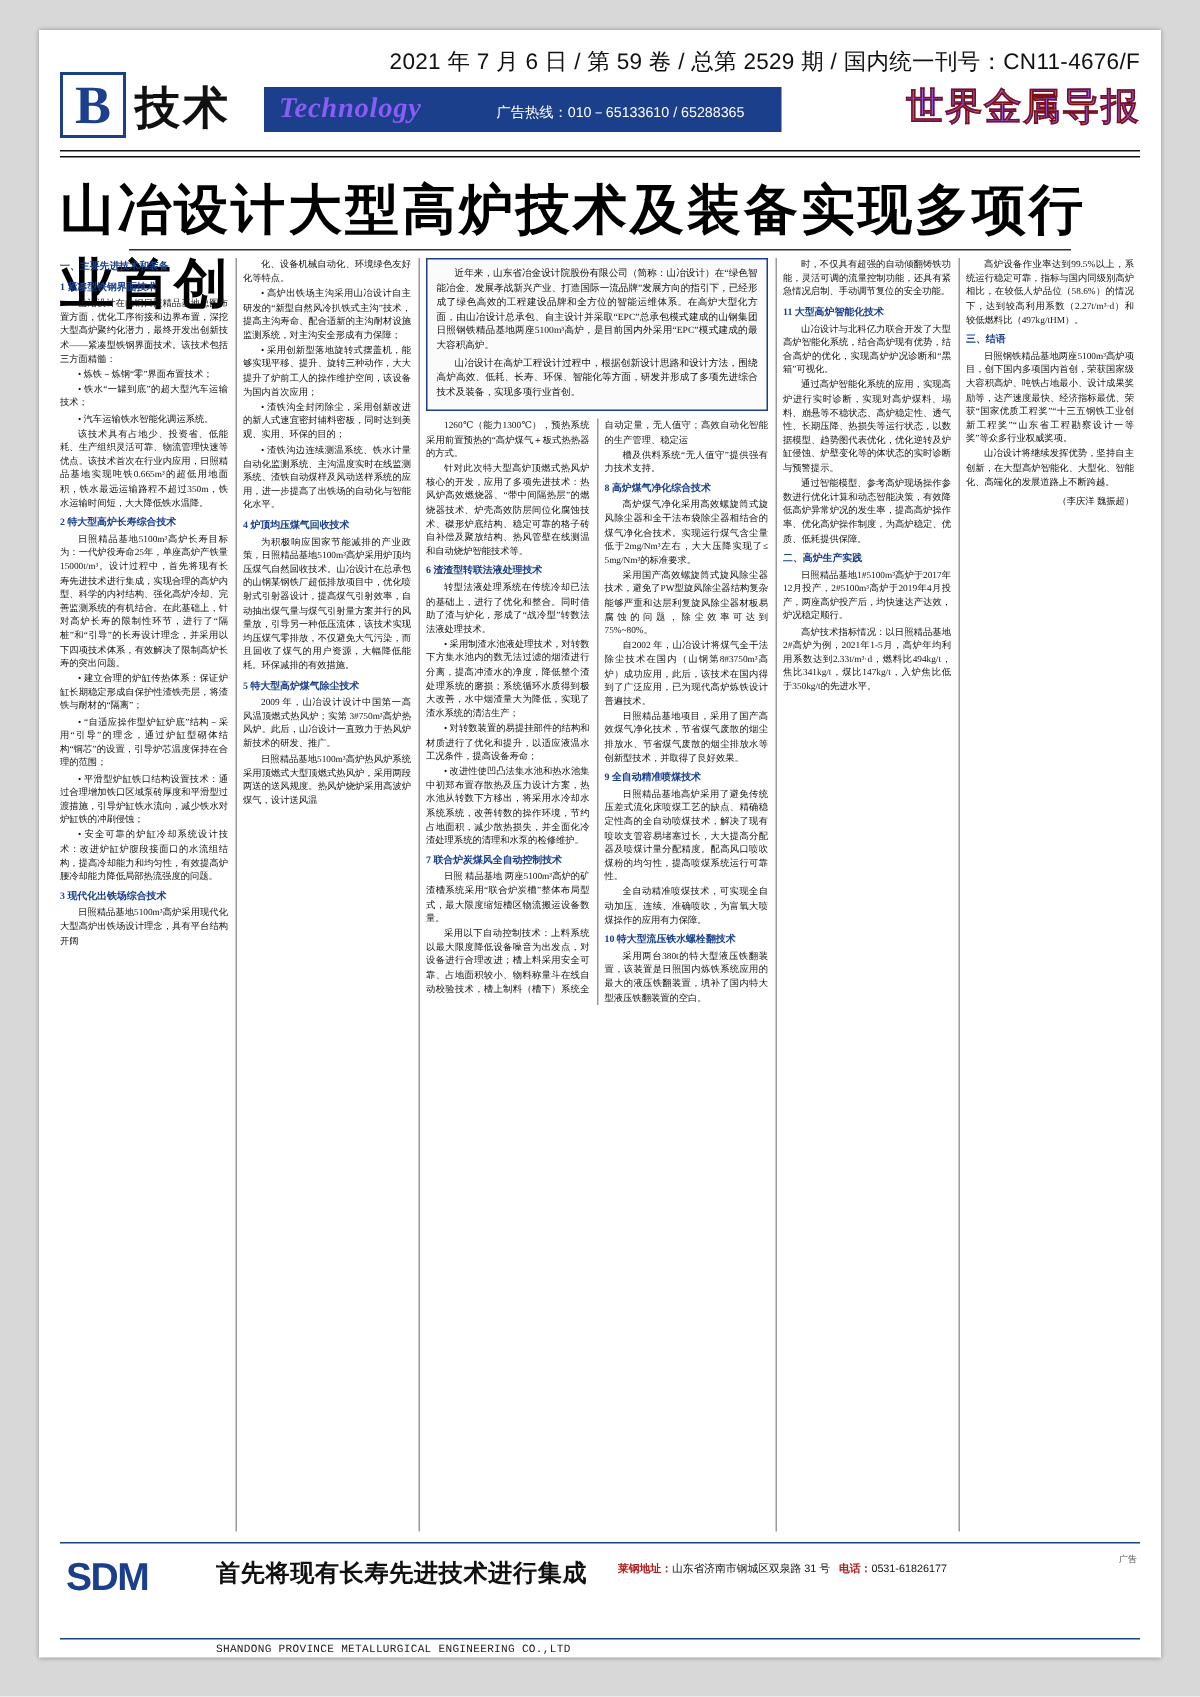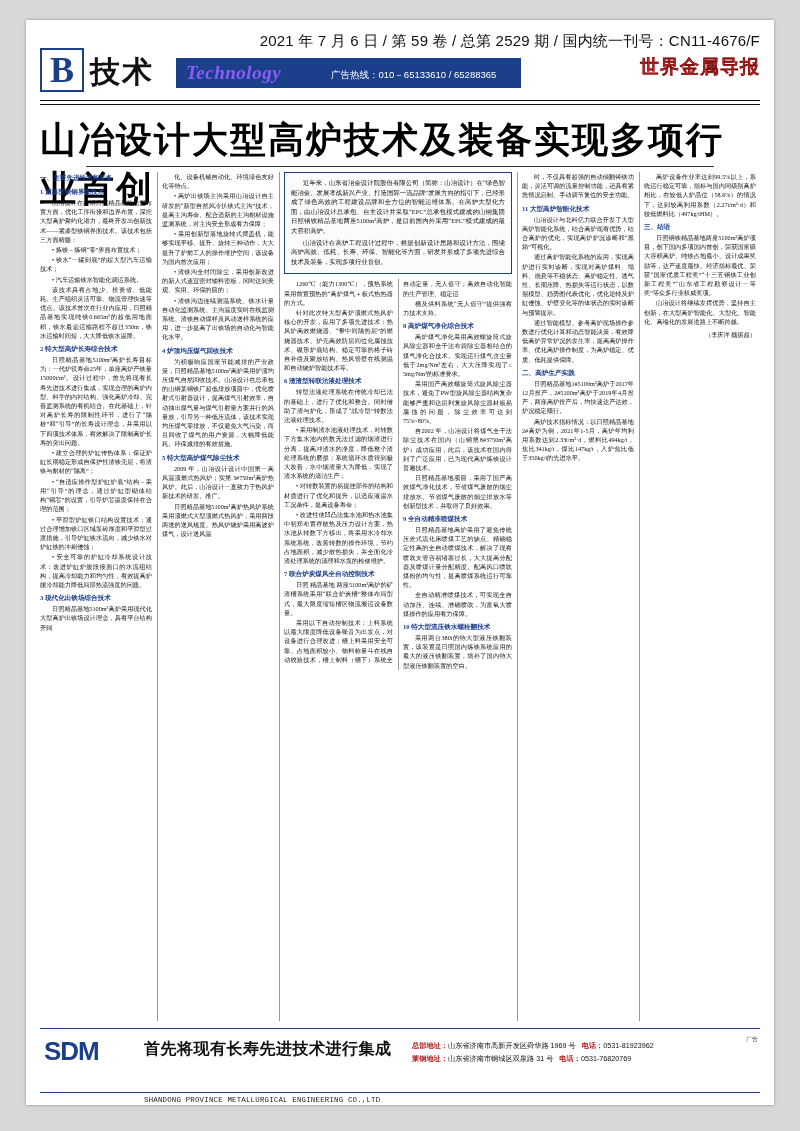--- a/index.html
+++ b/index.html
@@ -42,21 +42,21 @@
     position:absolute;left:160px;top:42px;
     color:#8b5cf6;font-style:italic;font-weight:bold;font-size:19px;
     font-family:"Liberation Serif",serif;letter-spacing:.5px;
   }
   .tech-ad{
     position:absolute;left:305px;top:49px;
     color:#fff;font-size:9.5px;font-family:"Liberation Sans",sans-serif;
   }
   .paper-title{
     position:absolute;right:14px;top:34px;
-    font-size:19px;font-weight:bold;color:#ef4444;letter-spacing:1px;
+    font-size:25px;font-weight:bold;color:#8b5cf6;letter-spacing:1px;
     font-family:"DejaVu Serif",serif;
     -webkit-text-stroke:0.2px #7d1010;
   }
   .mast-rule{
     position:absolute;left:14px;right:14px;top:80px;height:0;
     border-top:1.6px solid #111;
   }
   .mast-rule2{
     position:absolute;left:14px;right:14px;top:84px;height:0;
     border-top:0.8px solid #111;
@@ -255,19 +255,18 @@
     </div>
   </div>
 
   <div class="footer">
     <div class="logo">
       <div class="sdm"><span class="blue">SDM</span></div>
     </div>
     <div class="co-cn">首先将现有长寿先进技术进行集成</div>
     <div class="co-en">SHANDONG PROVINCE METALLURGICAL ENGINEERING CO.,LTD</div>
     <div class="addr" id="addr-block">
-        <div class="addr-line"><span class="lbl">总部地址：</span><span>山东省济南市高新开发区舜华路 1969 号&nbsp;&nbsp;&nbsp;</span><span class="lbl">电话：</span><span>0531-81923962</span></div>
-        <div class="addr-line"><span class="lbl">莱钢地址：</span><span>山东省济南市钢城区双泉路 31 号&nbsp;&nbsp;&nbsp;</span><span class="lbl">电话：</span><span>0531-76820769</span></div>
+        <div class="addr-line"><span class="lbl">莱钢地址：</span><span>山东省济南市钢城区双泉路 31 号&nbsp;&nbsp;&nbsp;</span><span class="lbl">电话：</span><span>0531-61826177</span></div>
       </div>
     <div class="adtag">广告</div>
     <div class="footer-rule2"></div>
   </div>
 </div>
 
 </body></html>

